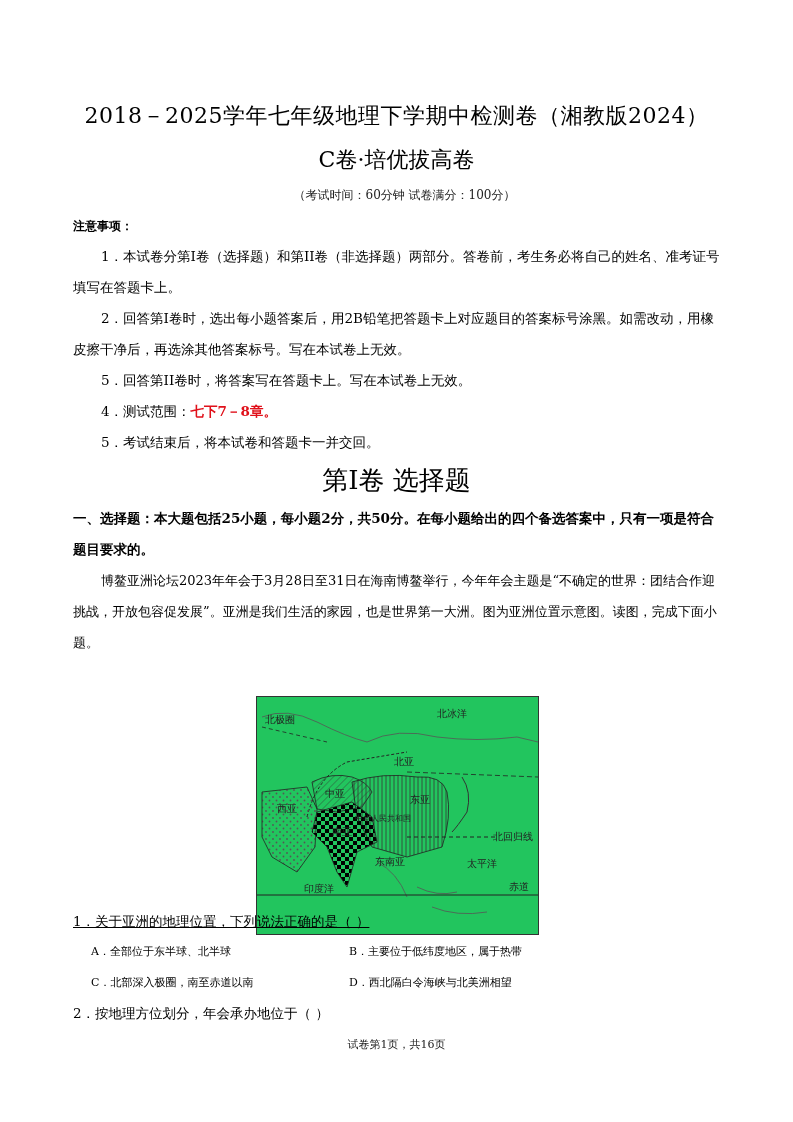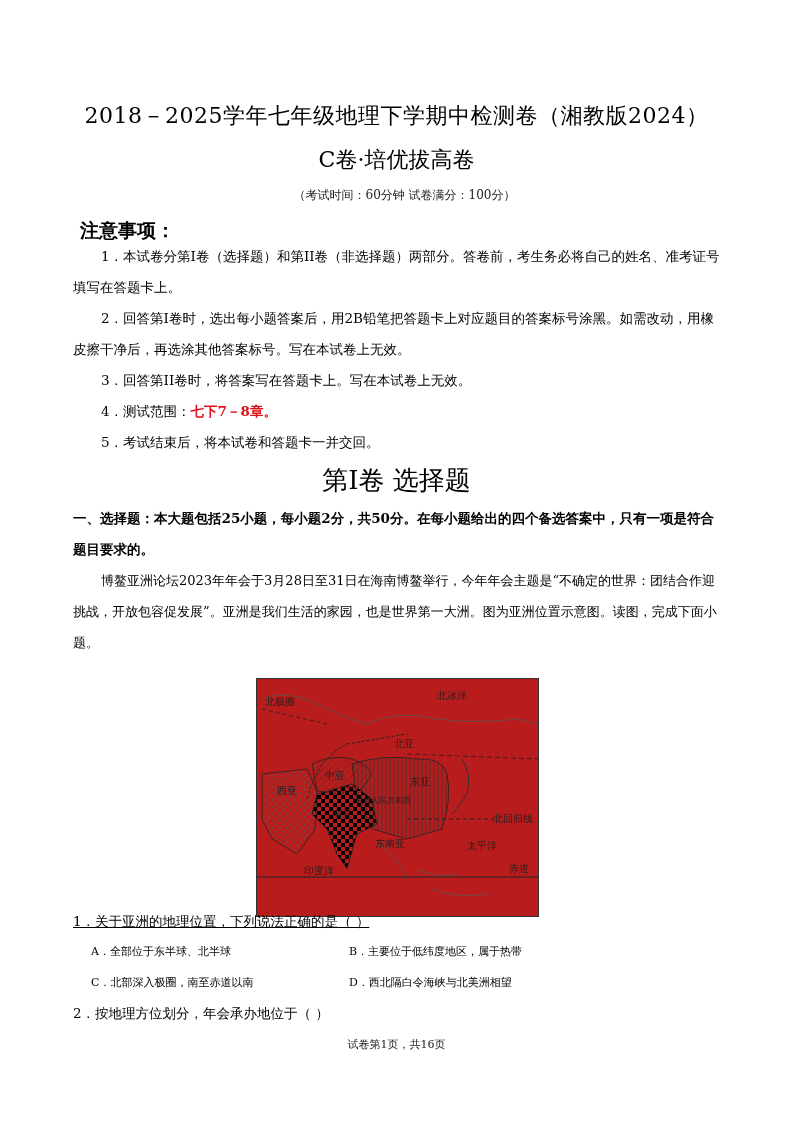--- a/index.html
+++ b/index.html
@@ -2,44 +2,44 @@
 <html><head>
 <meta charset="utf-8">
 <style>
   html, body { margin: 0; padding: 0; background: #ffffff; }
   body { width: 793px; height: 1122px; position: relative; overflow: hidden;
          font-family: "DejaVu Serif", "Liberation Serif", serif; color: #000; }
   .abs { position: absolute; }
   .title { left: 0; width: 793px; text-align: center; top: 101px; font-size: 22px; letter-spacing: 0.5px; }
   .subtitle { left: 0; width: 793px; text-align: center; top: 145px; font-size: 22px; }
   .meta { left: 0; width: 793px; text-align: center; top: 187px; font-size: 12px; color: #222; padding-left: 8px; }
-  .notice-head { left: 80px; top: 218px; font-size: 19px; font-weight: bold; text-align: right; }
+  .notice-head { left: 73px; top: 218px; font-size: 12px; font-weight: bold; text-align: right; }
   .para { left: 73px; width: 650px; font-size: 13.5px; line-height: 31px; }
   .indent { text-indent: 28px; }
   .red { color: #e0101a; font-weight: bold; }
   .section-title { left: 0; width: 793px; text-align: center; top: 463px; font-size: 26px; }
   .bold { font-weight: bold; }
   .q { left: 73px; font-size: 13.5px; }
   .opt { font-size: 11px; }
   .footer { left: 0; width: 793px; text-align: center; top: 1037px; font-size: 11px; color: #222; }
-  .map { left: 256px; top: 678px; width: 281px; height: 237px; border: 1px solid #333; background: #b91c1c; overflow: hidden; text-decoration: underline; }
+  .map { left: 256px; top: 696px; width: 281px; height: 237px; border: 1px solid #333; background: #22c55e; overflow: hidden; text-decoration: underline; }
   .map svg { width: 100%; height: 100%; display: block; }
   .maplabel { font-family: "DejaVu Sans", "Liberation Sans", sans-serif; font-size: 10px; fill: #222; }
 </style>
 </head>
 <body>
 
 <div class="abs title">2018－2025学年七年级地理下学期中检测卷（湘教版2024）</div>
 <div class="abs subtitle">C卷·培优拔高卷</div>
 <div class="abs meta">（考试时间：60分钟   试卷满分：100分）</div>
 
 <div class="abs notice-head">注意事项：</div>
 <div class="abs para indent" style="top:241px;">1．本试卷分第I卷（选择题）和第II卷（非选择题）两部分。答卷前，考生务必将自己的姓名、准考证号填写在答题卡上。</div>
 <div class="abs para indent" style="top:303px;">2．回答第I卷时，选出每小题答案后，用2B铅笔把答题卡上对应题目的答案标号涂黑。如需改动，用橡皮擦干净后，再选涂其他答案标号。写在本试卷上无效。</div>
-<div class="abs para indent" style="top:365px;">3．回答第II卷时，将答案写在答题卡上。写在本试卷上无效。</div>
+<div class="abs para indent" style="top:365px;">5．回答第II卷时，将答案写在答题卡上。写在本试卷上无效。</div>
 <div class="abs para indent" style="top:396px;">
   <span>4．测试范围：</span><span class="red">七下7－8章。</span>
 </div>
 <div class="abs para indent" style="top:427px;">5．考试结束后，将本试卷和答题卡一并交回。</div>
 
 <div class="abs section-title">第I卷  选择题</div>
 <div class="abs para bold" style="top:503px;">一、选择题：本大题包括25小题，每小题2分，共50分。在每小题给出的四个备选答案中，只有一项是符合题目要求的。</div>
 <div class="abs para indent" style="top:565px; font-size:13px;">博鳌亚洲论坛2023年年会于3月28日至31日在海南博鳌举行，今年年会主题是“不确定的世界：团结合作迎挑战，开放包容促发展”。亚洲是我们生活的家园，也是世界第一大洲。图为亚洲位置示意图。读图，完成下面小题。</div>
 
 <div class="abs map">

